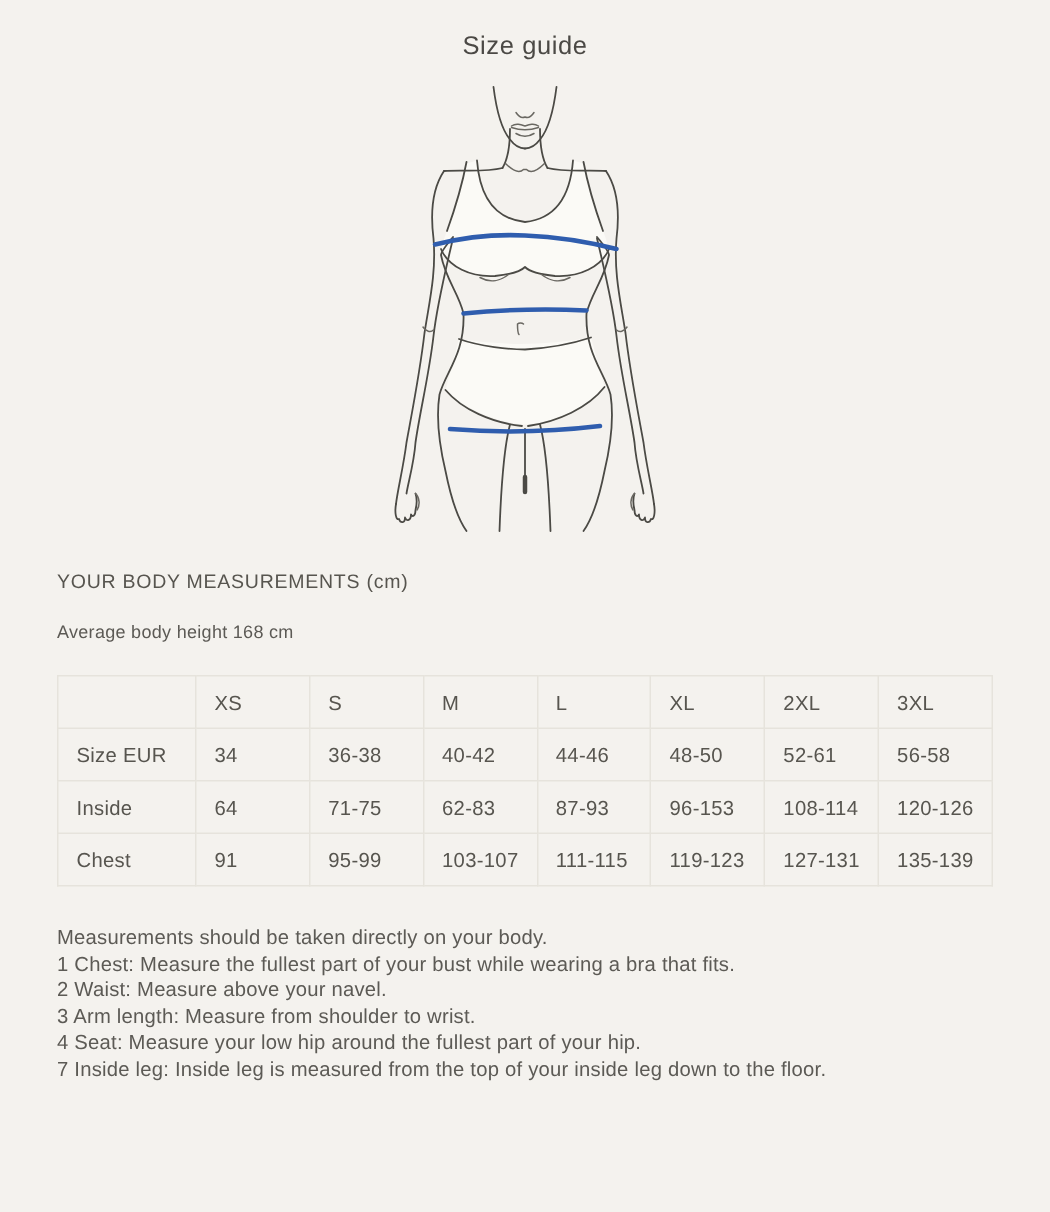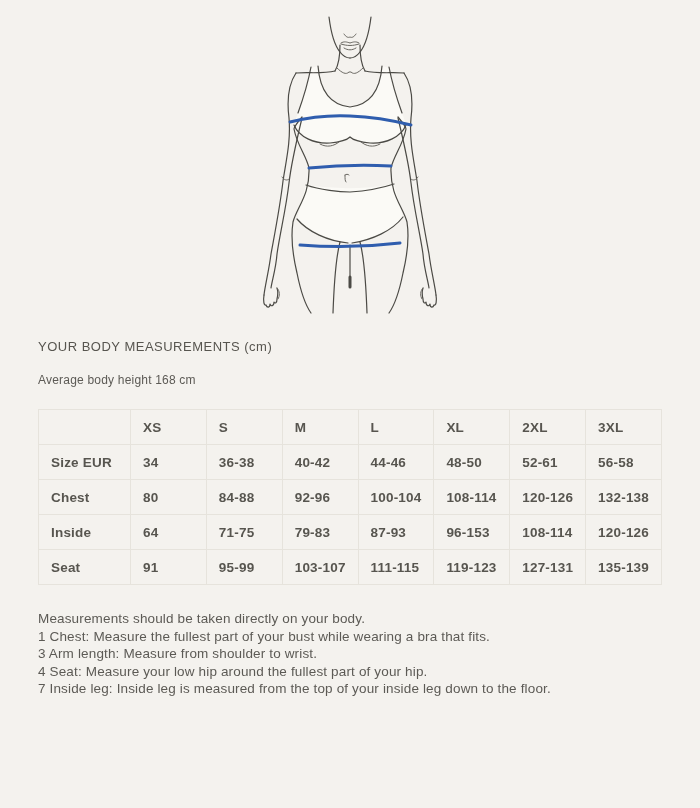--- a/index.html
+++ b/index.html
@@ -43,21 +43,21 @@
   table.size-table{
     margin-top:22px;
     width:624px;
     border-collapse:collapse;
     table-layout:fixed;
     font-size:13.5px;
     color:#57554f;
   }
   table.size-table th, table.size-table td{
     border:1px solid #e6e3dc;
-    font-weight:700;
+    font-weight:400;
     text-align:left;
     padding:0 0 0 12px;
     height:34px;
     letter-spacing:.2px;
     white-space:nowrap;
     overflow:hidden;
   }
   table.size-table col.label-col{width:92px;}
   .instructions{
     margin-top:25px;
@@ -71,20 +71,21 @@
   svg .garment{fill:#fbfaf6;stroke:none;}
   svg .measure-line{fill:none;stroke:#2f5dae;stroke-width:3;stroke-linecap:round;}
   svg .inseam{fill:none;stroke:#4b4a45;stroke-width:1.2;stroke-linecap:round;}
   svg .inseam-tip{fill:none;stroke:#4b4a45;stroke-width:3;stroke-linecap:round;}
 </style>
 </head>
 <body>
 
 <div class="page">
 
+  <h1 class="page-title">Size guide</h1>
 
   <div class="figure-wrap">
     <svg width="190" height="300" viewBox="0 0 190 300">
       <g transform="translate(-255,-60)">
 
         <path class="garment" d="M298,158 C303,145 309,130 311,113 L318,111 C320,137 331,150 350,152 C369,150 380,137 382,111 L389,113 C391,130 397,145 402,158 C404,163 405,167 406,170 C399,183 385,190 369,188 C359,187 353,185 350,183 C347,185 341,187 331,188 C315,190 301,183 294,170 C295,167 296,163 298,158 Z"></path>
         <path class="garment" d="M306,230 Q350,237 394,229 L403,262 C390,277 370,285 352,287 L348,287 C330,285 310,277 297,264 Z"></path>
 
         <path class="outline" d="M329,62 C331,78 335,91 340,97 C343,101 347,103 350,103"></path>
         <path class="outline" d="M371,62 C369,78 365,91 360,97 C357,101 353,103 350,103"></path>
@@ -170,54 +171,45 @@
             <td>Size EUR</td>
             <td>34</td>
             <td>36-38</td>
             <td>40-42</td>
             <td>44-46</td>
             <td>48-50</td>
             <td>52-61</td>
             <td>56-58</td>
           </tr>
           <tr>
-            <td>Chest</td>
-            <td>80</td>
-            <td>84-88</td>
-            <td>92-96</td>
-            <td>100-104</td>
-            <td>108-114</td>
-            <td>120-126</td>
-            <td>132-138</td>
-          </tr>
-          <tr>
             <td>Inside</td>
             <td>64</td>
             <td>71-75</td>
-            <td>79-83</td>
+            <td>62-83</td>
             <td>87-93</td>
             <td>96-153</td>
             <td>108-114</td>
             <td>120-126</td>
           </tr>
           <tr>
-            <td>Seat</td>
+            <td>Chest</td>
             <td>91</td>
             <td>95-99</td>
             <td>103-107</td>
             <td>111-115</td>
             <td>119-123</td>
             <td>127-131</td>
             <td>135-139</td>
           </tr>
         </tbody>
     </table>
 
     <div class="instructions" id="instructions">
         <div>Measurements should be taken directly on your body.</div>
         <div>1 Chest: Measure the fullest part of your bust while wearing a bra that fits.</div>
+        <div>2 Waist: Measure above your navel.</div>
         <div>3 Arm length: Measure from shoulder to wrist.</div>
         <div>4 Seat: Measure your low hip around the fullest part of your hip.</div>
         <div>7 Inside leg: Inside leg is measured from the top of your inside leg down to the floor.</div>
       </div>
   </div>
 
 </div>
 
 </body></html>

